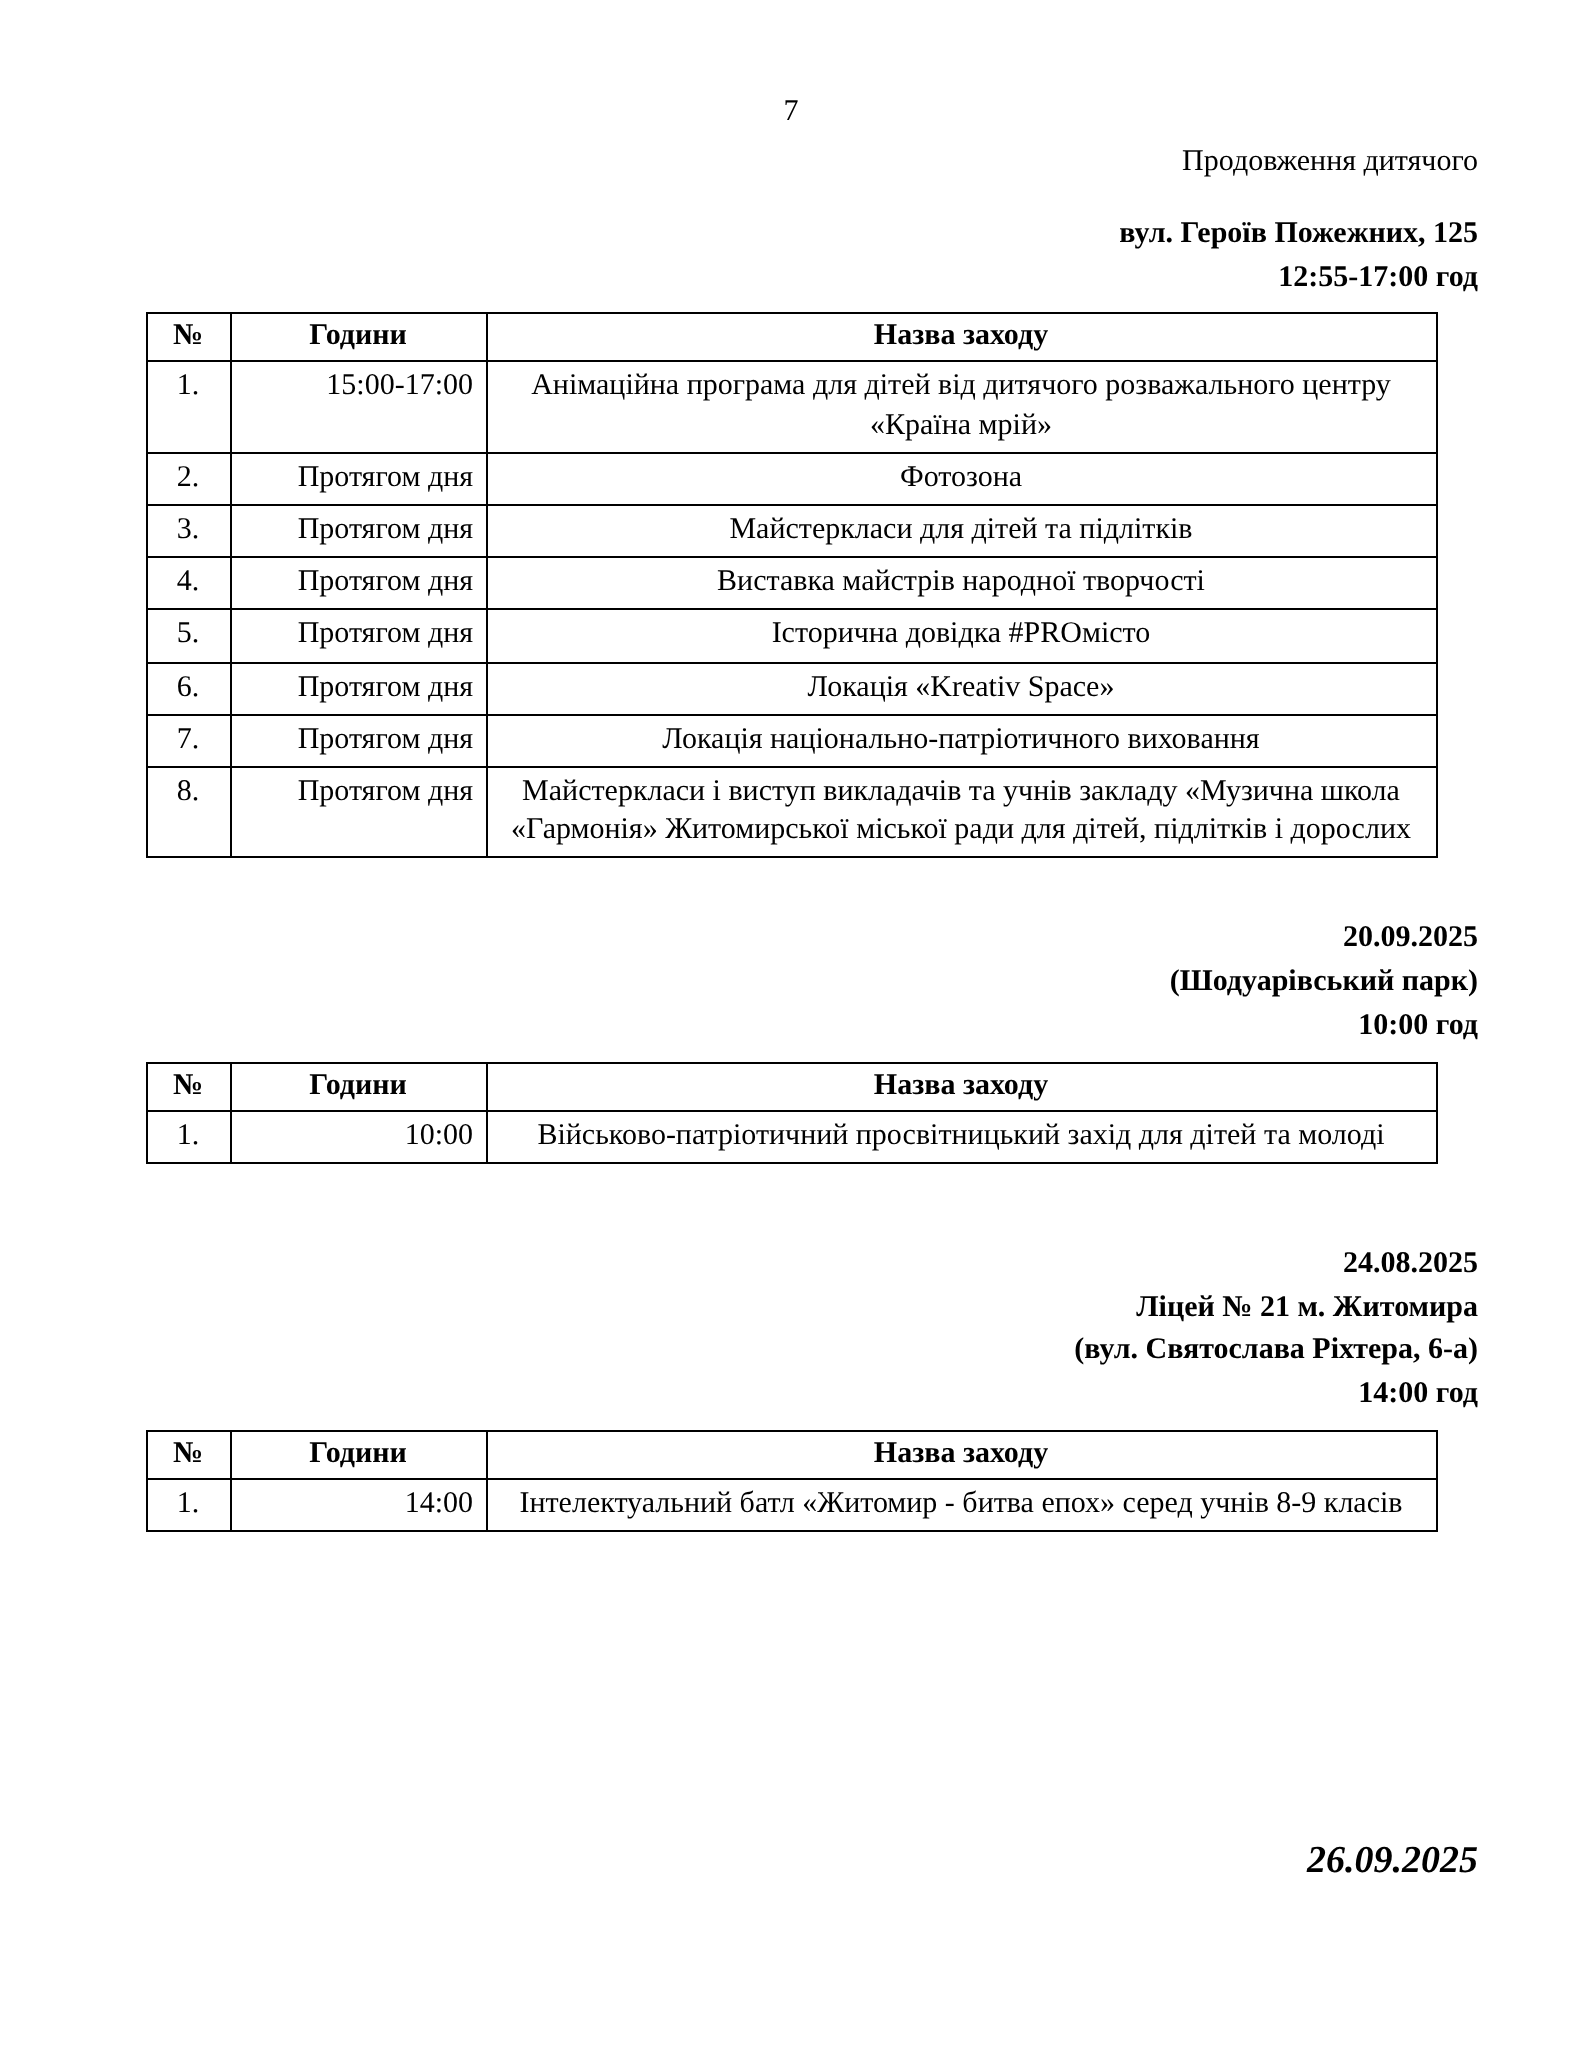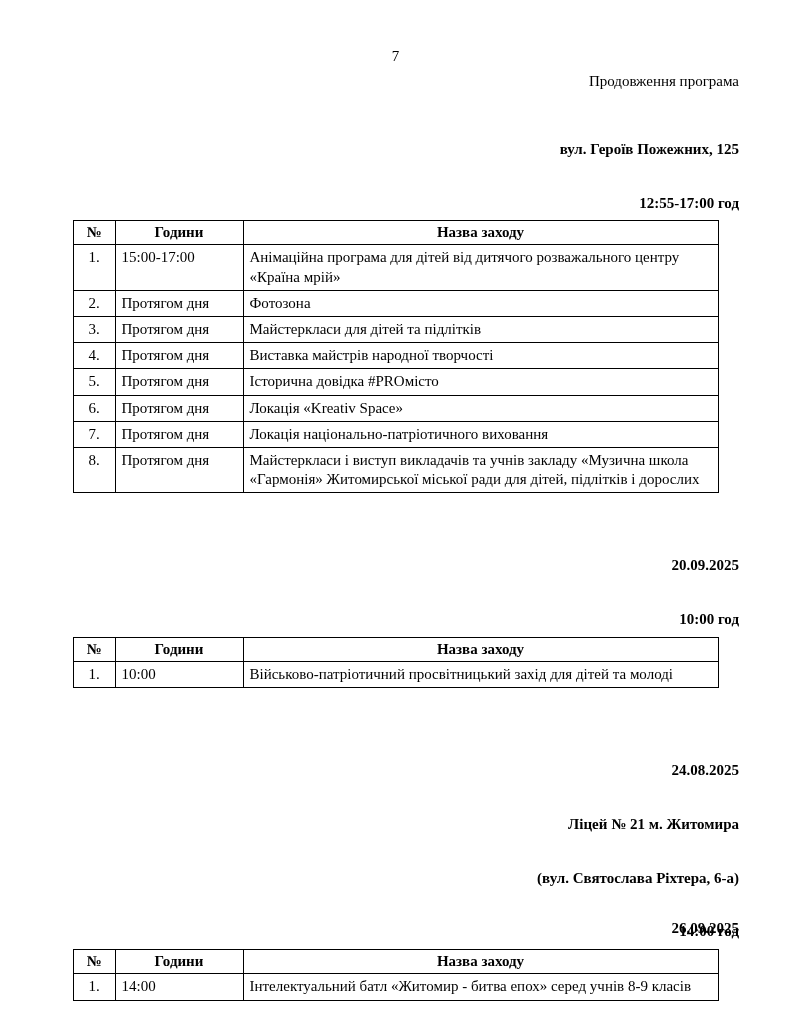--- a/index.html
+++ b/index.html
@@ -29,21 +29,20 @@
     margin-bottom: 6px;
   }
   .right-line {
     text-align: right;
     font-size: 15px;
     line-height: 1.45;
     padding-right: 2px;
   }
   .right-line.bold {
     font-weight: bold;
-    margin-top: 32px;
   }
   .spacer-14 { height: 14px; }
   .spacer-30 { height: 30px; }
   .spacer-40 { height: 40px; }
 
   table.sched {
     border-collapse: collapse;
     width: 645px;
     margin: 0 auto;
     table-layout: fixed;
@@ -64,50 +63,51 @@
   }
   col.c-num { width: 42px; }
   col.c-time { width: 128px; }
   col.c-name { width: 475px; }
 
   td.num {
     text-align: center;
     vertical-align: middle;
   }
   td.time {
-    text-align: left;
+    text-align: right;
     vertical-align: middle;
   }
   td.name {
-    text-align: left;
+    text-align: center;
   }
   td.tall-pad {
     padding-top: 6px;
     padding-bottom: 6px;
   }
   .block-head {
     margin-bottom: 6px;
   }
   .footer-date {
     position: absolute;
     right: 52px;
     top: 920px;
-    font-size: 15px;
+    font-size: 19px;
     font-weight: bold;
     text-align: center;
+    font-style: italic;
   }
 </style>
 </head>
 <body>
 
 <div class="page">
 
   <div class="page-number">7</div>
 
-  <div class="right-line">Продовження програма</div>
+  <div class="right-line">Продовження дитячого</div>
 
   <div class="spacer-14"></div>
 
   <div class="block-head">
     <div class="right-line bold">вул. Героїв Пожежних, 125</div>
     <div class="right-line bold">12:55-17:00 год</div>
   </div>
 
   <table class="sched">
     <colgroup>
@@ -163,20 +163,21 @@
         <td class="time tall-pad">Протягом дня</td>
         <td class="name tall-pad">Майстеркласи і виступ викладачів та учнів закладу «Музична школа «Гармонія» Житомирської міської ради для дітей, підлітків і дорослих</td>
       </tr>
     </tbody>
   </table>
 
   <div class="spacer-30"></div>
 
   <div class="block-head">
     <div class="right-line bold">20.09.2025</div>
+    <div class="right-line bold">(Шодуарівський парк)</div>
     <div class="right-line bold">10:00 год</div>
   </div>
 
   <table class="sched">
     <colgroup>
         <col class="c-num">
         <col class="c-time">
         <col class="c-name">
       </colgroup>
     <thead>

